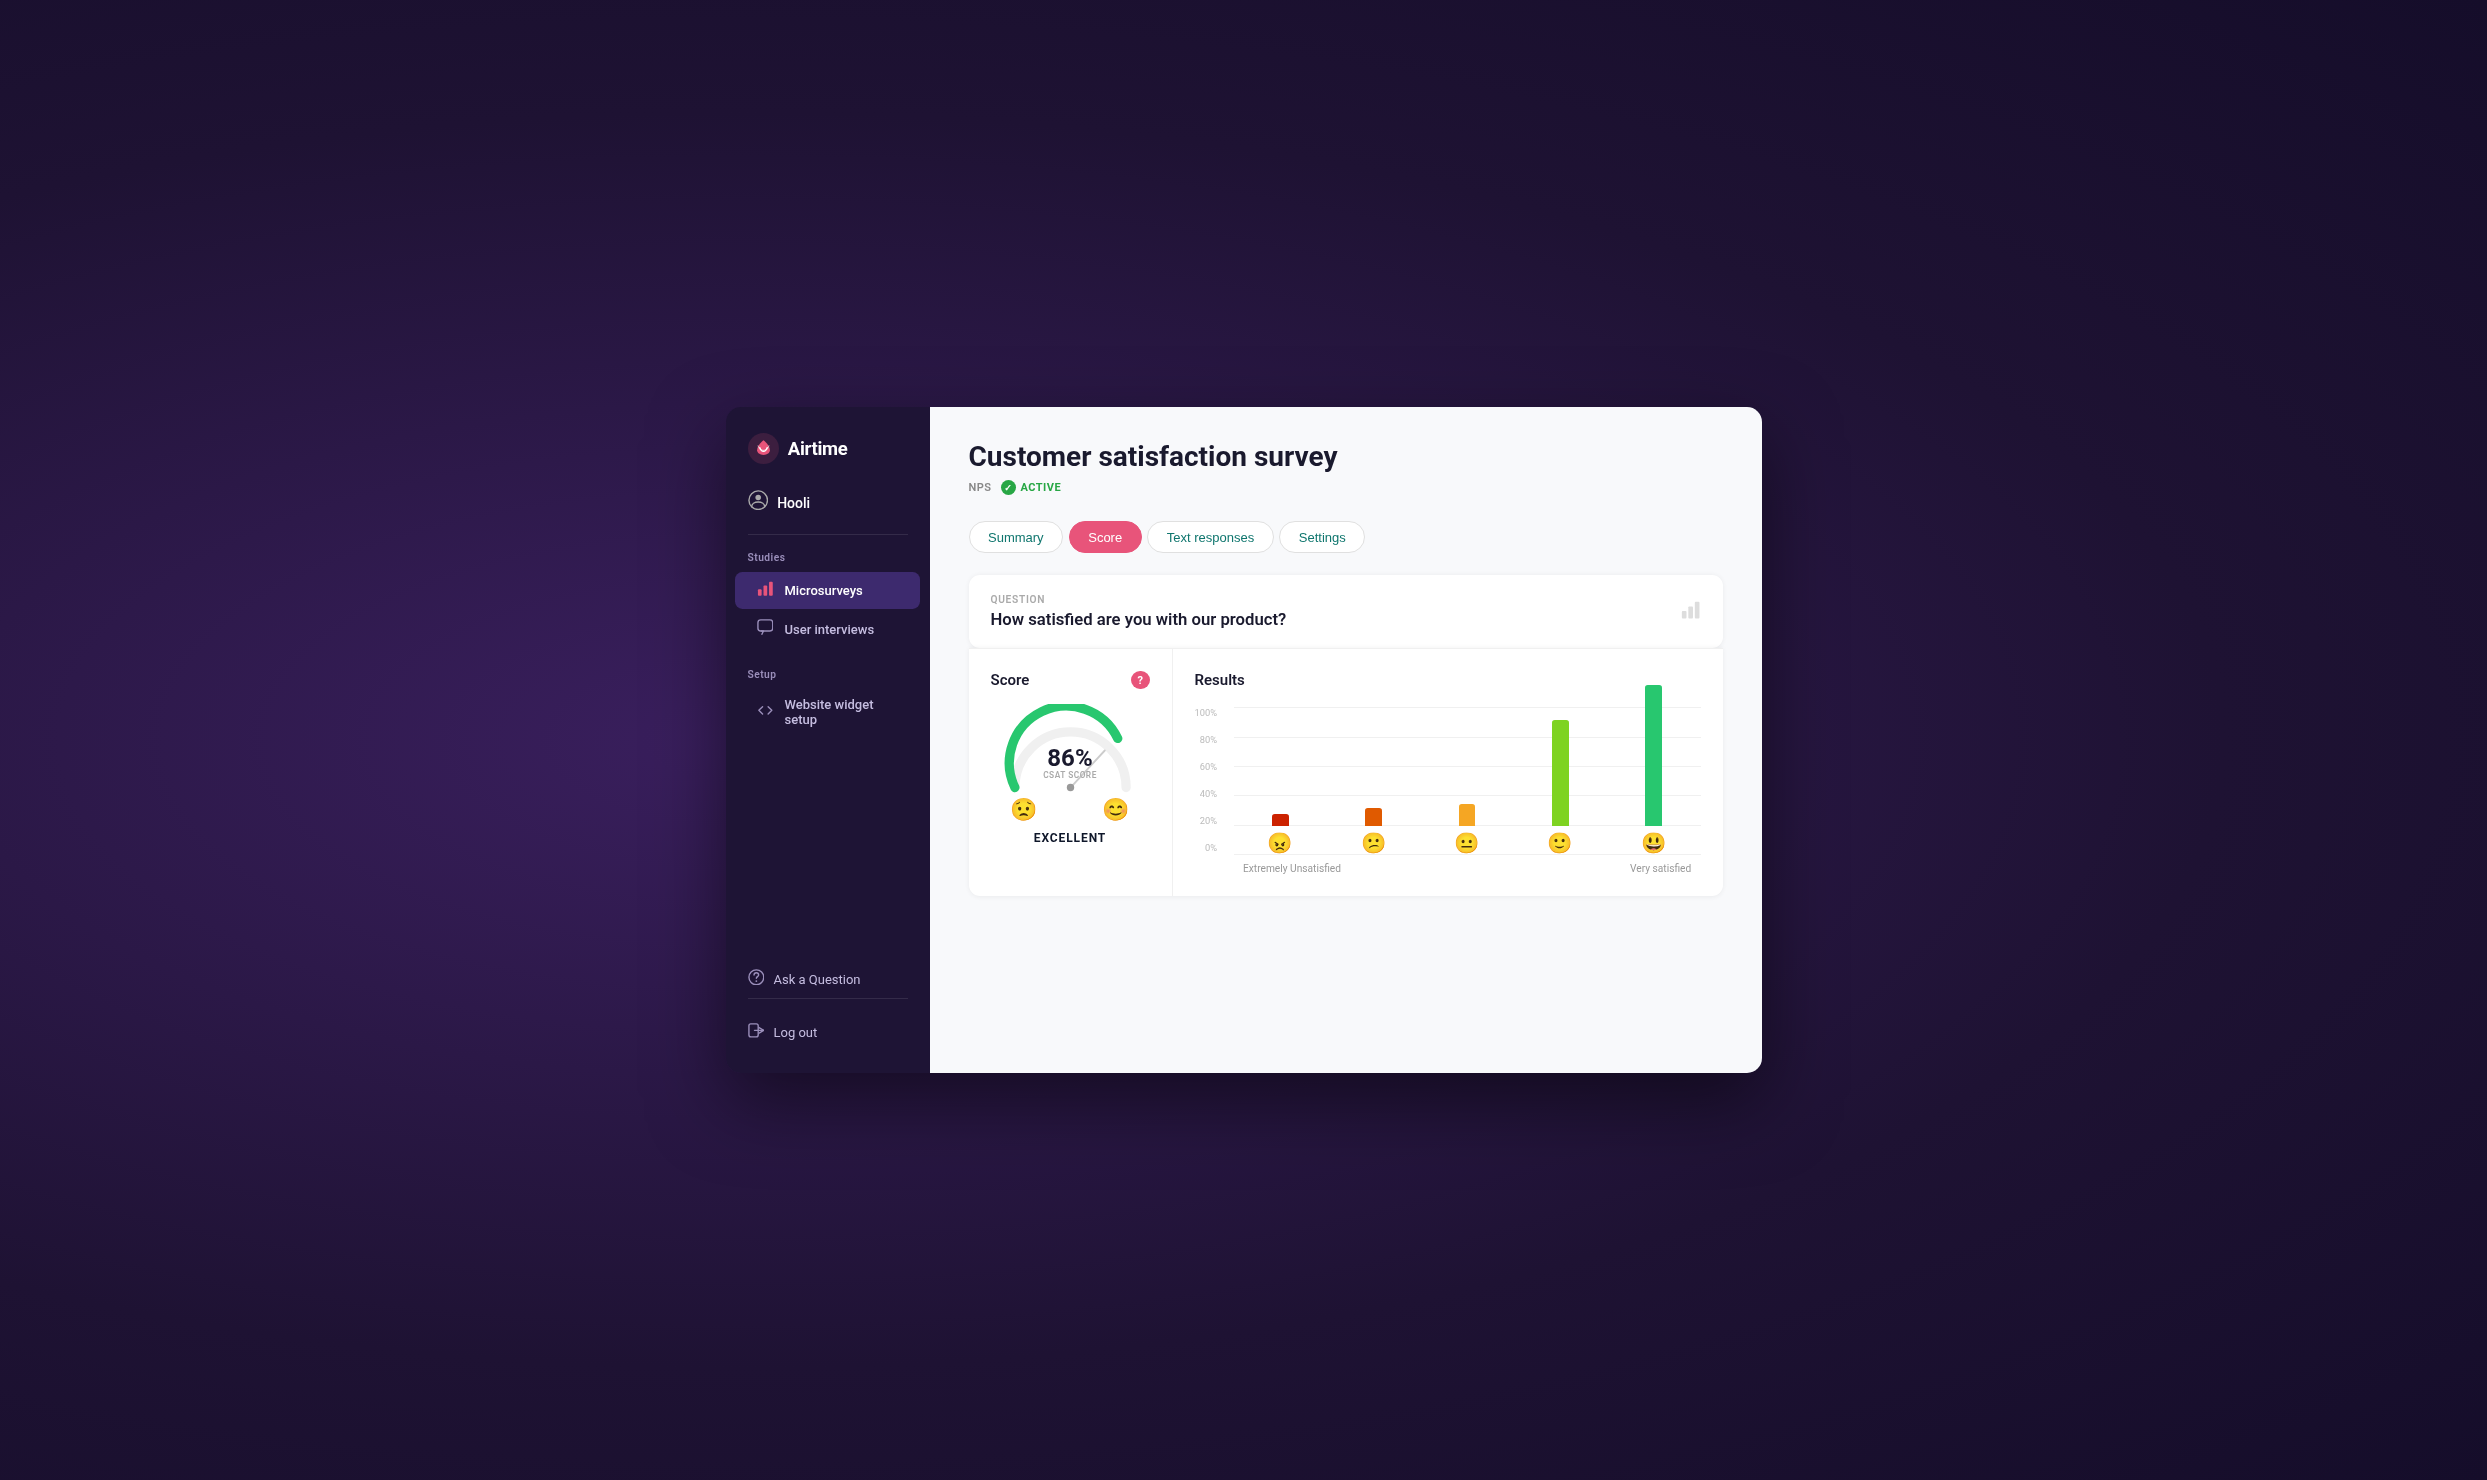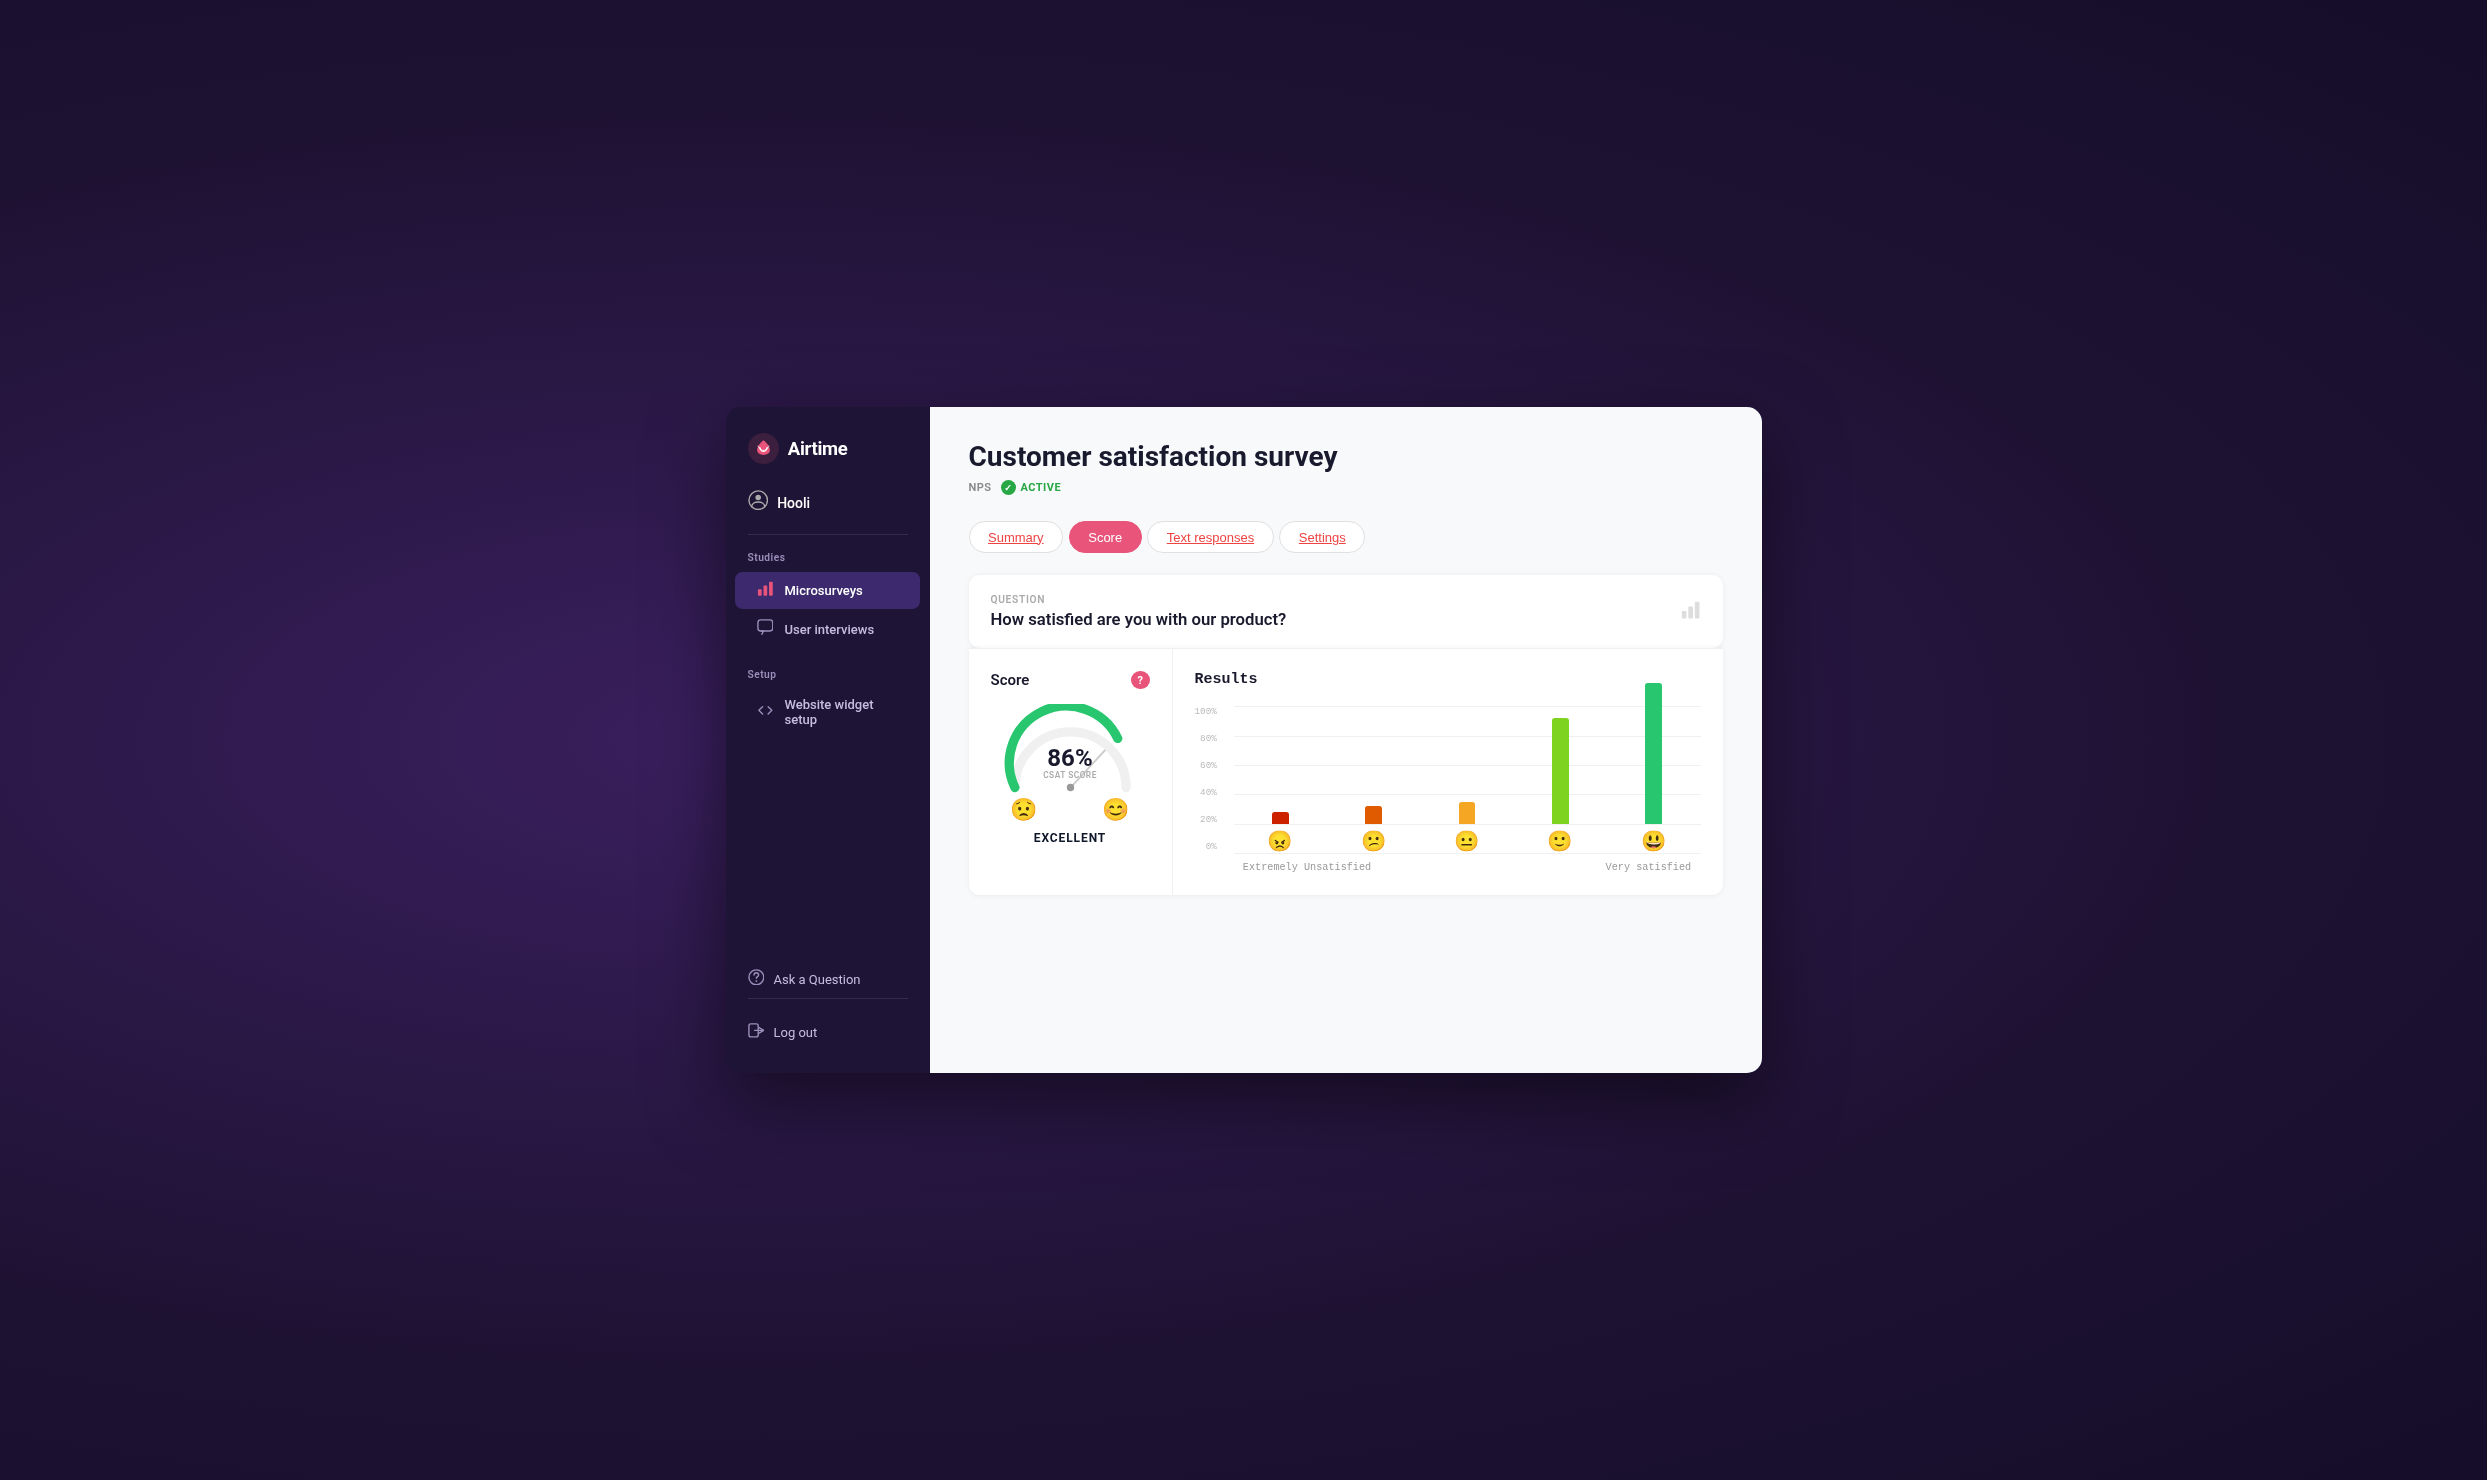--- a/index.html
+++ b/index.html
@@ -195,23 +195,22 @@
       color: #e8547a;
       cursor: pointer;
       transition: all 0.15s;
     }
     .tab.active {
       background: #e8547a;
       color: #fff;
       border-color: #e8547a;
     }
     .tab.inactive {
-      color: #ef4444;
+      color: #0f766e;
       border-color: #e0e0e0;
-      text-decoration: underline;
     }
 
     
     .question-card {
       background: #fff;
       border-radius: 11px;
       padding: 18.5px 22px 0 22px;
       margin-bottom: 0;
       box-shadow: 0 0.9px 5.6px rgba(0,0,0,0.06);
     }
@@ -326,21 +325,20 @@
       color: #0f172a;
       font-size: 12px;
       font-weight: 700;
       letter-spacing: 0.9px;
     }
 
     
     .results-card {
       flex: 1;
       padding: 22px;
-      font-family: Liberation Mono, monospace;
     }
     .results-title {
       font-size: 15px;
       font-weight: 600;
       color: #1a1a2e;
       margin-bottom: 18.5px;
     }
     .chart-y-axis {
       display: flex;
       flex-direction: column;

